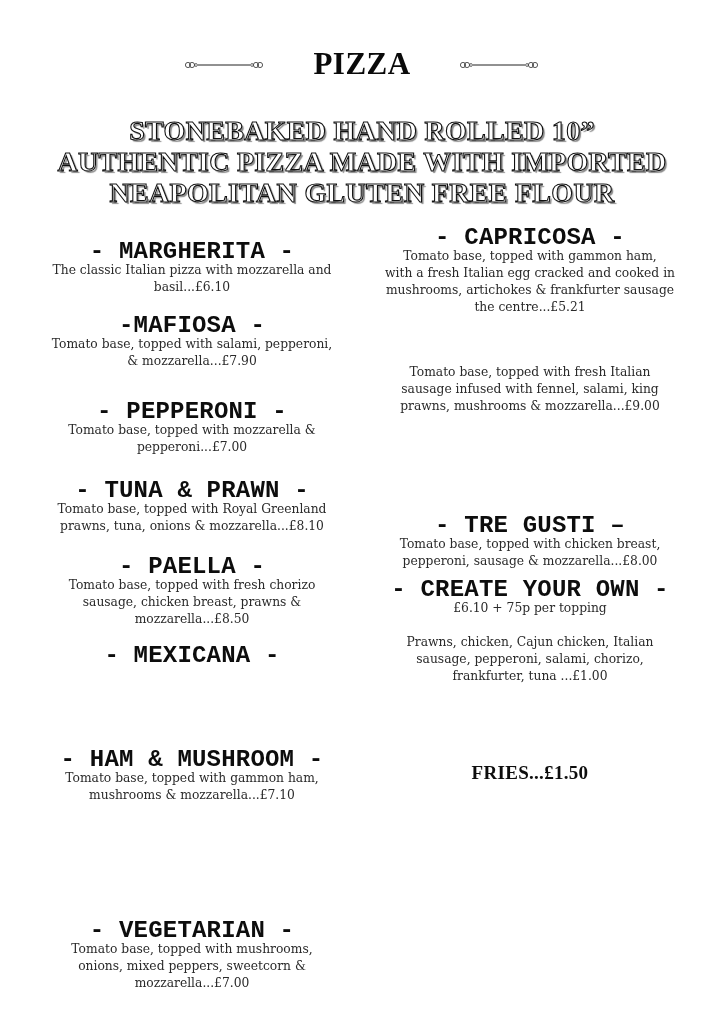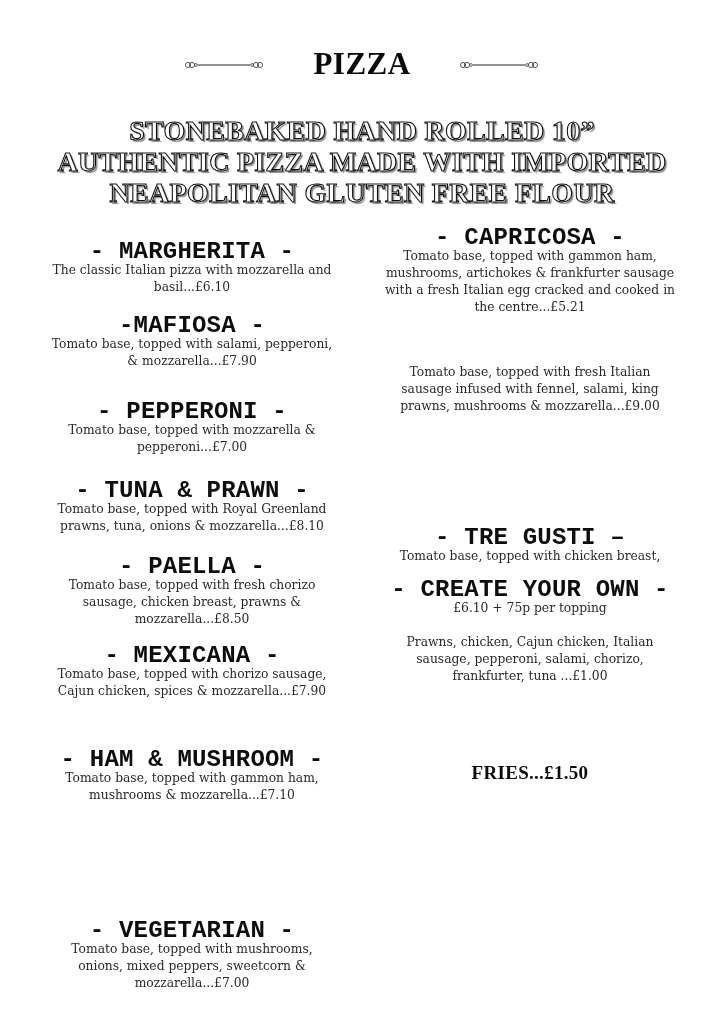--- a/index.html
+++ b/index.html
@@ -164,24 +164,20 @@
   <div class="name">- PAELLA -</div>
   <div class="desc">
     <div>Tomato base, topped with fresh chorizo</div>
     <div>sausage, chicken breast, prawns &amp;</div>
     <div>mozzarella...£8.50</div>
   </div>
 </div>
 
 <div class="item col-left" style="top:646px;">
   <div class="name">- MEXICANA -</div>
-  <div class="desc">
-    <div>Tomato base, topped with chorizo sausage,</div>
-    <div>Cajun chicken, spices &amp; mozzarella...£7.90</div>
-  </div>
 </div>
 
 <div class="item col-left" style="top:750px;">
   <div class="name">- HAM &amp; MUSHROOM -</div>
   <div class="desc">
     <div>Tomato base, topped with gammon ham,</div>
     <div>mushrooms &amp; mozzarella...£7.10</div>
   </div>
 </div>
 
@@ -191,38 +187,39 @@
     <div>Tomato base, topped with mushrooms,</div>
     <div>onions, mixed peppers, sweetcorn &amp;</div>
     <div>mozzarella...£7.00</div>
   </div>
 </div>
 
 <div class="item col-right" style="top:228px;">
   <div class="name">- CAPRICOSA -</div>
   <div class="desc">
     <div>Tomato base, topped with gammon ham,</div>
+    <div>with a fresh Italian egg cracked and cooked in</div>
     <div>mushrooms, artichokes &amp; frankfurter sausage</div>
-    <div>with a fresh Italian egg cracked and cooked in</div>
     <div>the centre...£5.21</div>
   </div>
 </div>
 
 <div class="item col-right" style="top:364px;">
   <div class="desc">
     <div>Tomato base, topped with fresh Italian</div>
     <div>sausage infused with fennel, salami, king</div>
     <div>prawns, mushrooms &amp; mozzarella...£9.00</div>
   </div>
 </div>
 
-<div class="item col-right" style="top:528px;">
+<div class="item col-right" style="top:516px;">
   <div class="name">- TRE GUSTI –</div>
   <div class="desc">
     <div>Tomato base, topped with chicken breast,</div>
+    <div>pepperoni, sausage &amp; mozzarella...£8.00</div>
   </div>
 </div>
 
 <div class="item col-right" style="top:580px;">
   <div class="name">- CREATE YOUR OWN -</div>
   <div class="desc">
     <div>£6.10 + 75p per topping</div>
     <div class="spacer"></div>
     <div>Prawns, chicken, Cajun chicken, Italian</div>
     <div>sausage, pepperoni, salami, chorizo,</div>

